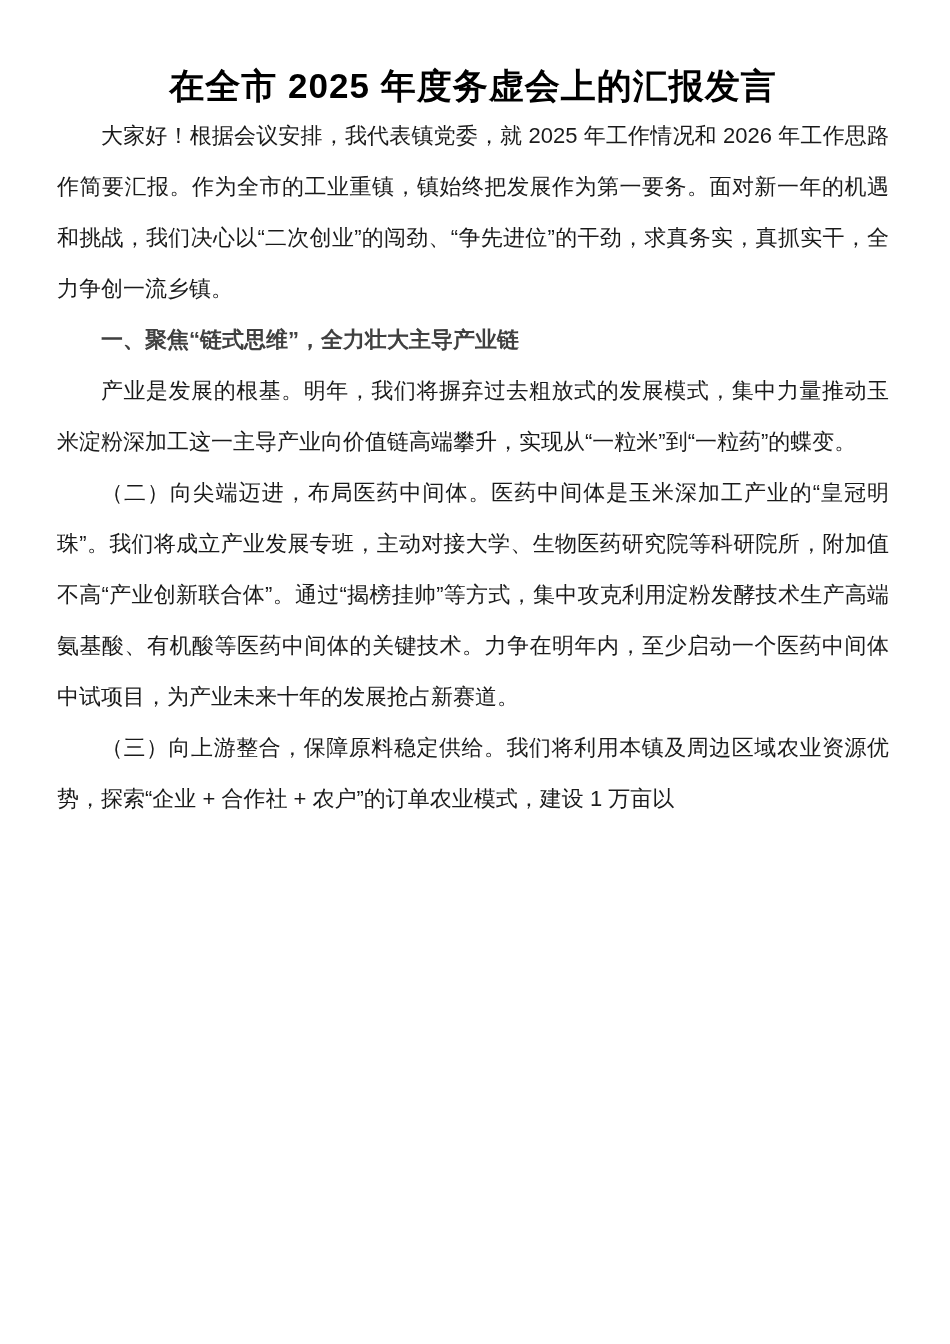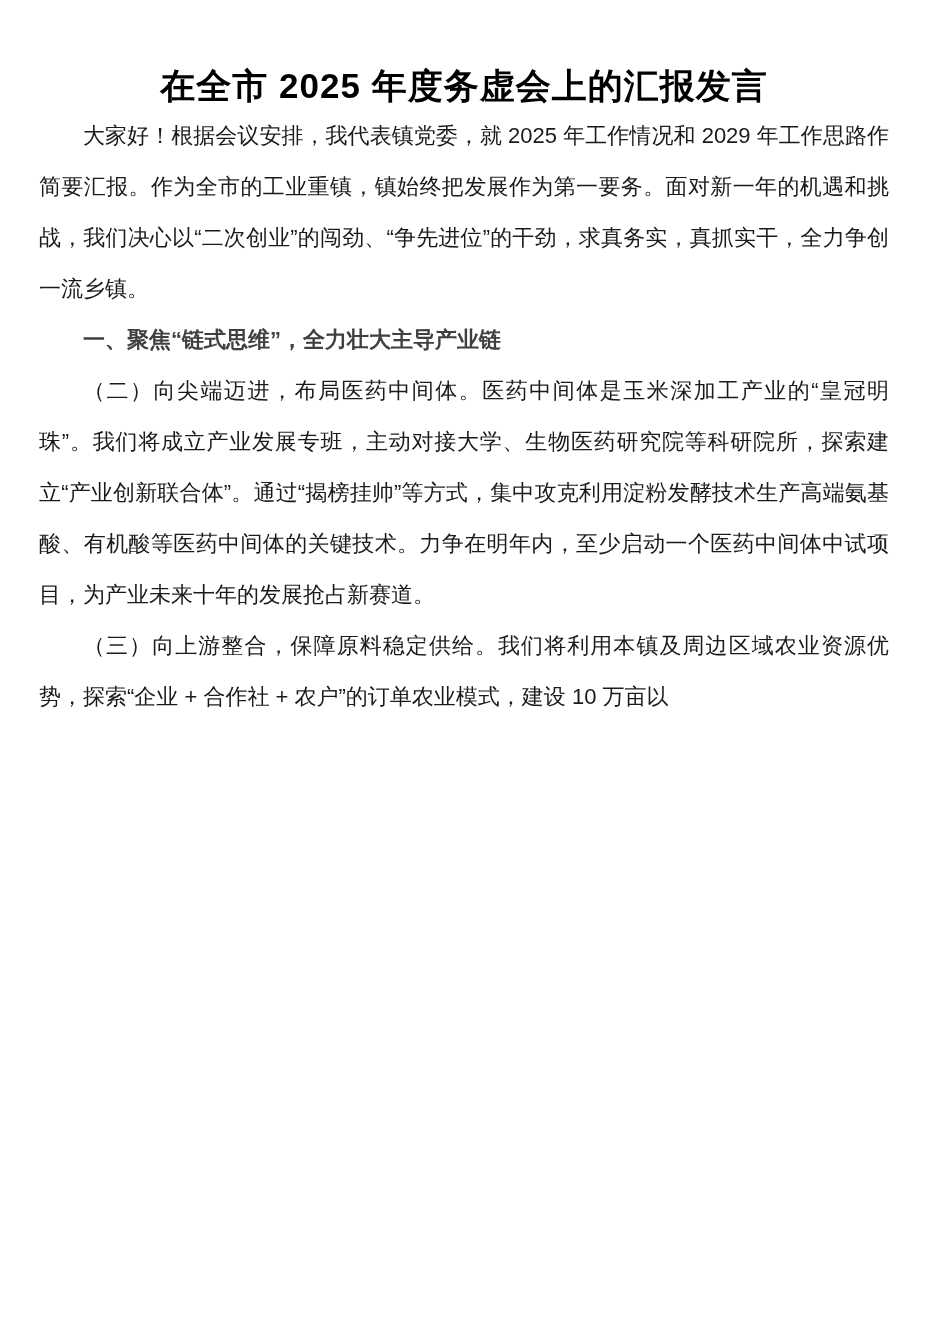--- a/index.html
+++ b/index.html
@@ -11,21 +11,21 @@
     width: 950px;
     height: 1344px;
     overflow: hidden;
     font-family: "Liberation Sans", "DejaVu Sans", sans-serif;
     color: #1a1a1a;
   }
   .page {
     box-sizing: border-box;
     width: 950px;
     height: 1314px;
-    padding: 62px 61px 0 39px;
+    padding: 62px 61px 0 57px;
     background: #ffffff;
   }
   .doc-title {
     margin: 0 0 0 0;
     font-size: 35px;
     line-height: 48px;
     font-weight: bold;
     text-align: center;
     color: #000000;
     letter-spacing: 1px;
@@ -47,18 +47,19 @@
     font-weight: bold;
     color: #404040;
   }
 </style>
 </head>
 <body>
 
 <div class="page">
   <h1 class="doc-title">在全市 2025 年度务虚会上的汇报发言</h1>
   <div class="body-text" id="body-text">
-      <p class="body">大家好！根据会议安排，我代表镇党委，就 2025 年工作情况和 2029 年工作思路作简要汇报。作为全市的工业重镇，镇始终把发展作为第一要务。面对新一年的机遇和挑战，我们决心以“二次创业”的闯劲、“争先进位”的干劲，求真务实，真抓实干，全力争创一流乡镇。</p>
+      <p class="body">大家好！根据会议安排，我代表镇党委，就 2025 年工作情况和 2026 年工作思路作简要汇报。作为全市的工业重镇，镇始终把发展作为第一要务。面对新一年的机遇和挑战，我们决心以“二次创业”的闯劲、“争先进位”的干劲，求真务实，真抓实干，全力争创一流乡镇。</p>
       <p class="heading">一、聚焦“链式思维”，全力壮大主导产业链</p>
-      <p class="body">（二）向尖端迈进，布局医药中间体。医药中间体是玉米深加工产业的“皇冠明珠”。我们将成立产业发展专班，主动对接大学、生物医药研究院等科研院所，探索建立“产业创新联合体”。通过“揭榜挂帅”等方式，集中攻克利用淀粉发酵技术生产高端氨基酸、有机酸等医药中间体的关键技术。力争在明年内，至少启动一个医药中间体中试项目，为产业未来十年的发展抢占新赛道。</p>
-      <p class="body">（三）向上游整合，保障原料稳定供给。我们将利用本镇及周边区域农业资源优势，探索“企业 + 合作社 + 农户”的订单农业模式，建设 10 万亩以</p>
+      <p class="body">产业是发展的根基。明年，我们将摒弃过去粗放式的发展模式，集中力量推动玉米淀粉深加工这一主导产业向价值链高端攀升，实现从“一粒米”到“一粒药”的蝶变。</p>
+      <p class="body">（二）向尖端迈进，布局医药中间体。医药中间体是玉米深加工产业的“皇冠明珠”。我们将成立产业发展专班，主动对接大学、生物医药研究院等科研院所，附加值不高“产业创新联合体”。通过“揭榜挂帅”等方式，集中攻克利用淀粉发酵技术生产高端氨基酸、有机酸等医药中间体的关键技术。力争在明年内，至少启动一个医药中间体中试项目，为产业未来十年的发展抢占新赛道。</p>
+      <p class="body">（三）向上游整合，保障原料稳定供给。我们将利用本镇及周边区域农业资源优势，探索“企业 + 合作社 + 农户”的订单农业模式，建设 1 万亩以</p>
     </div>
 </div>
 
 </body></html>

